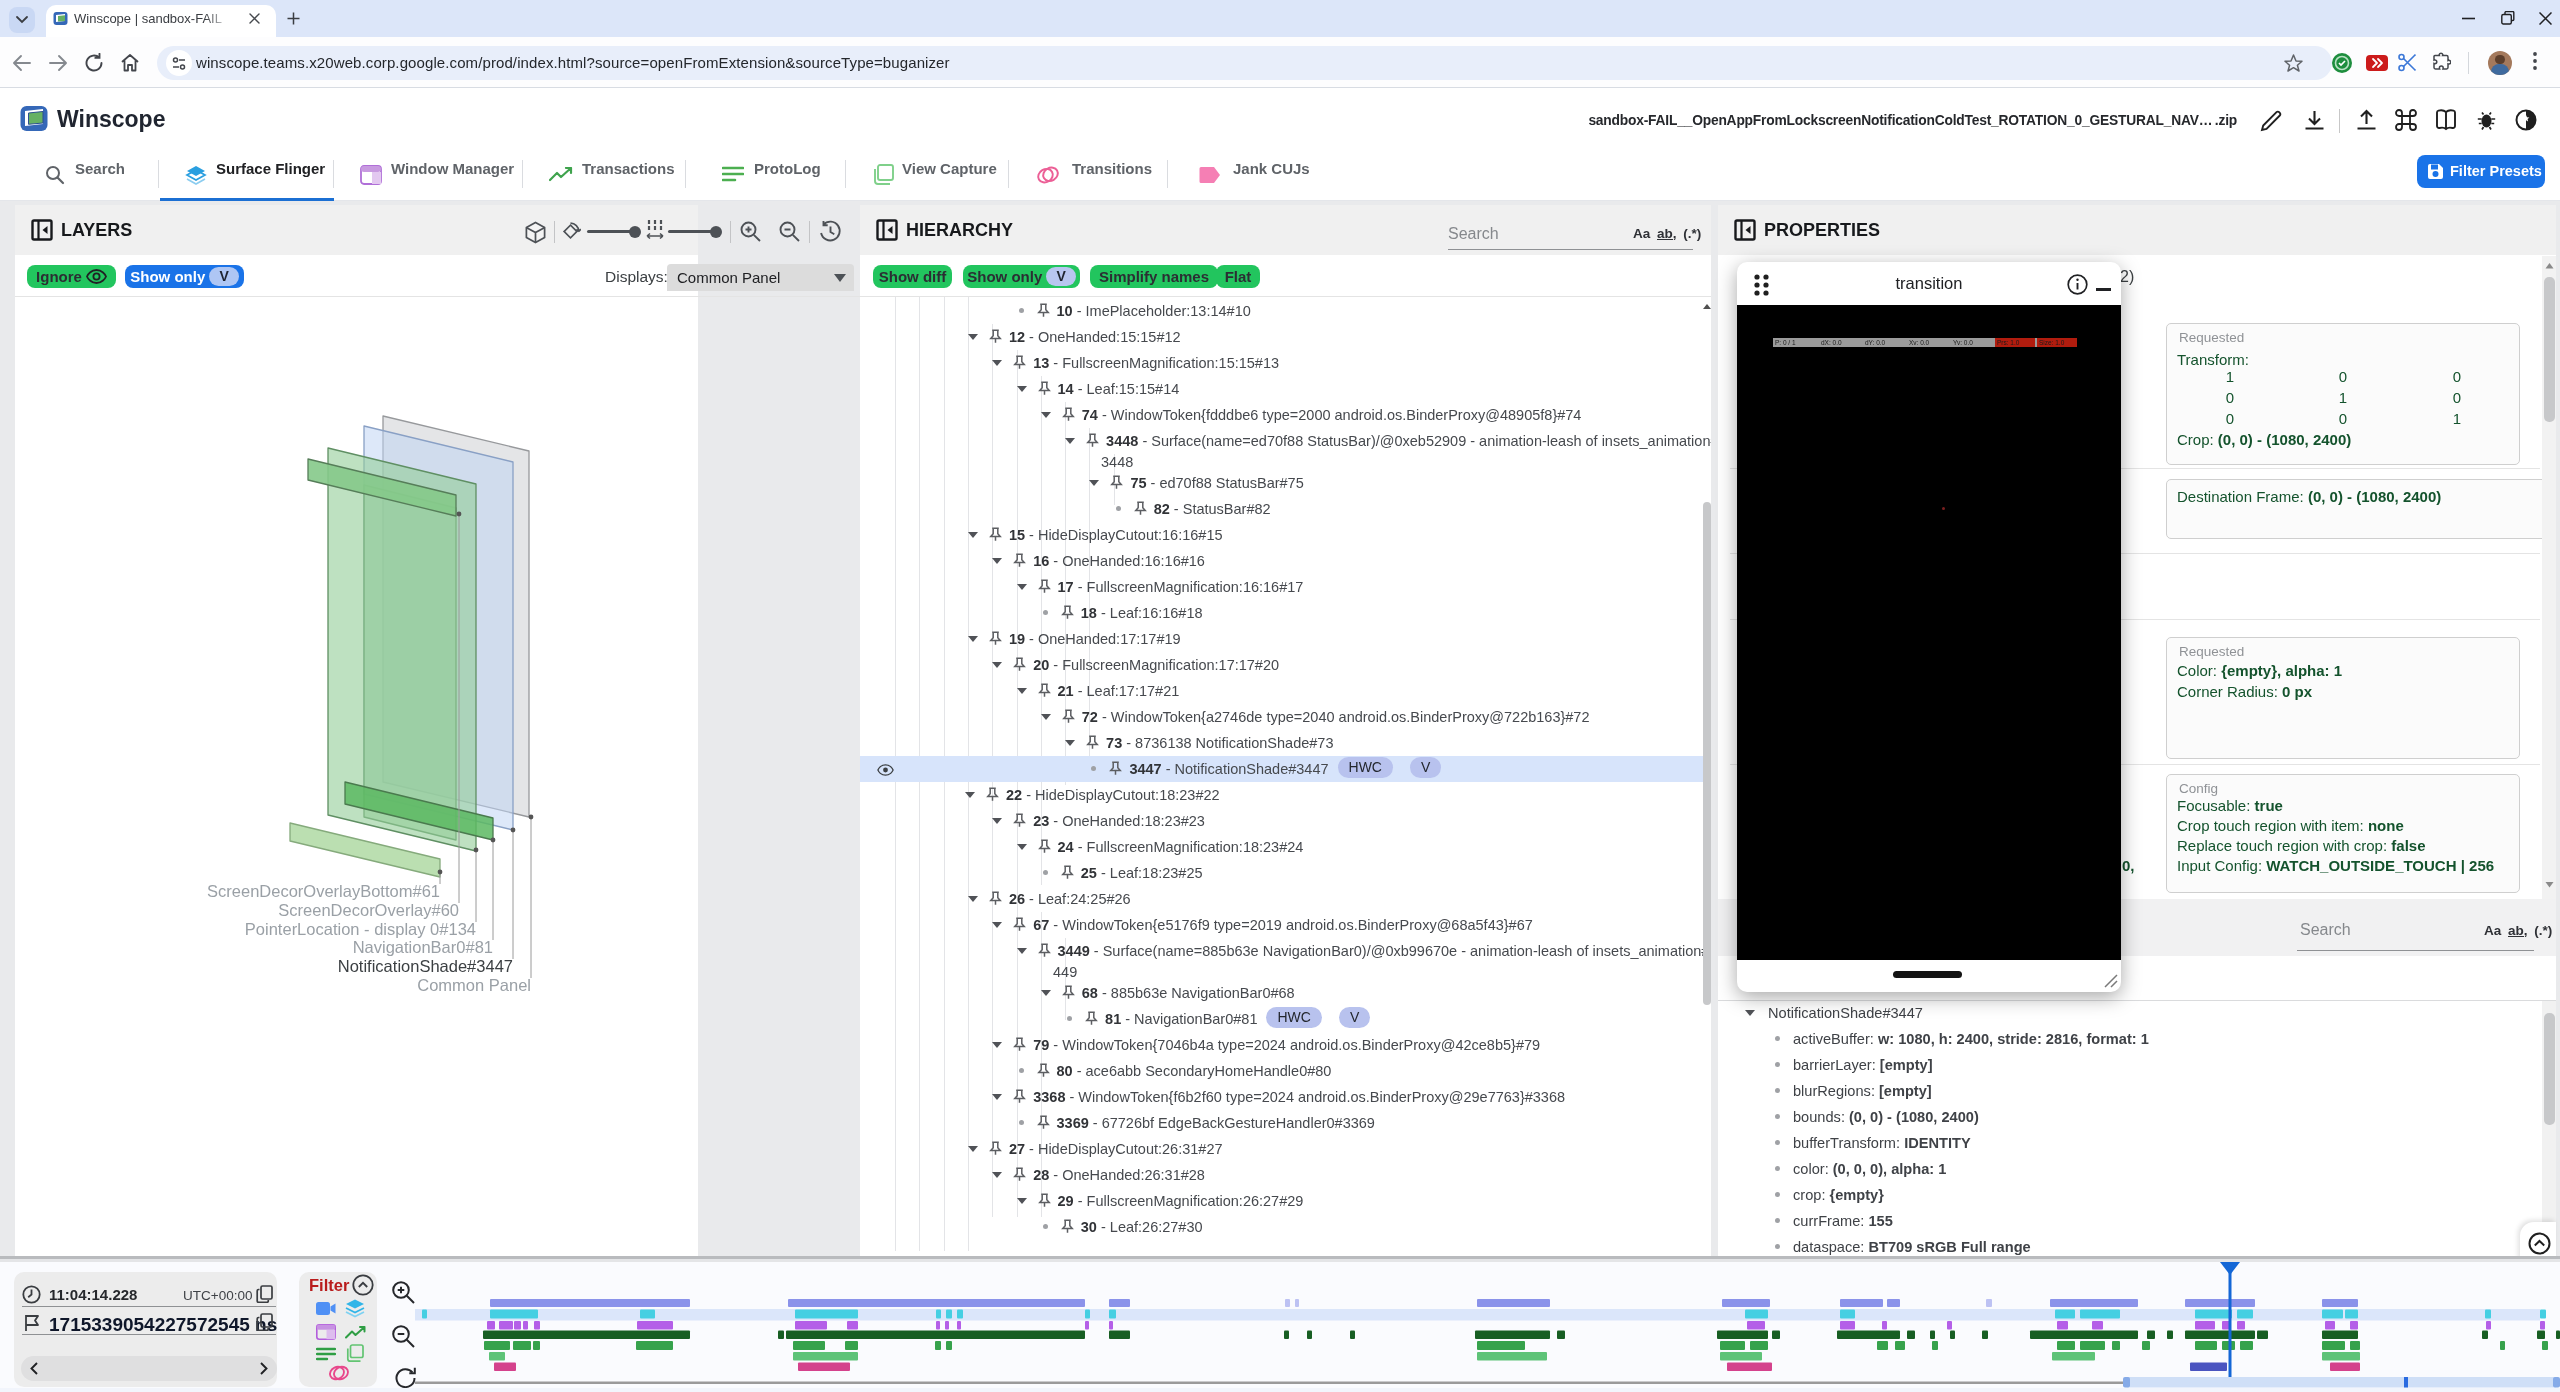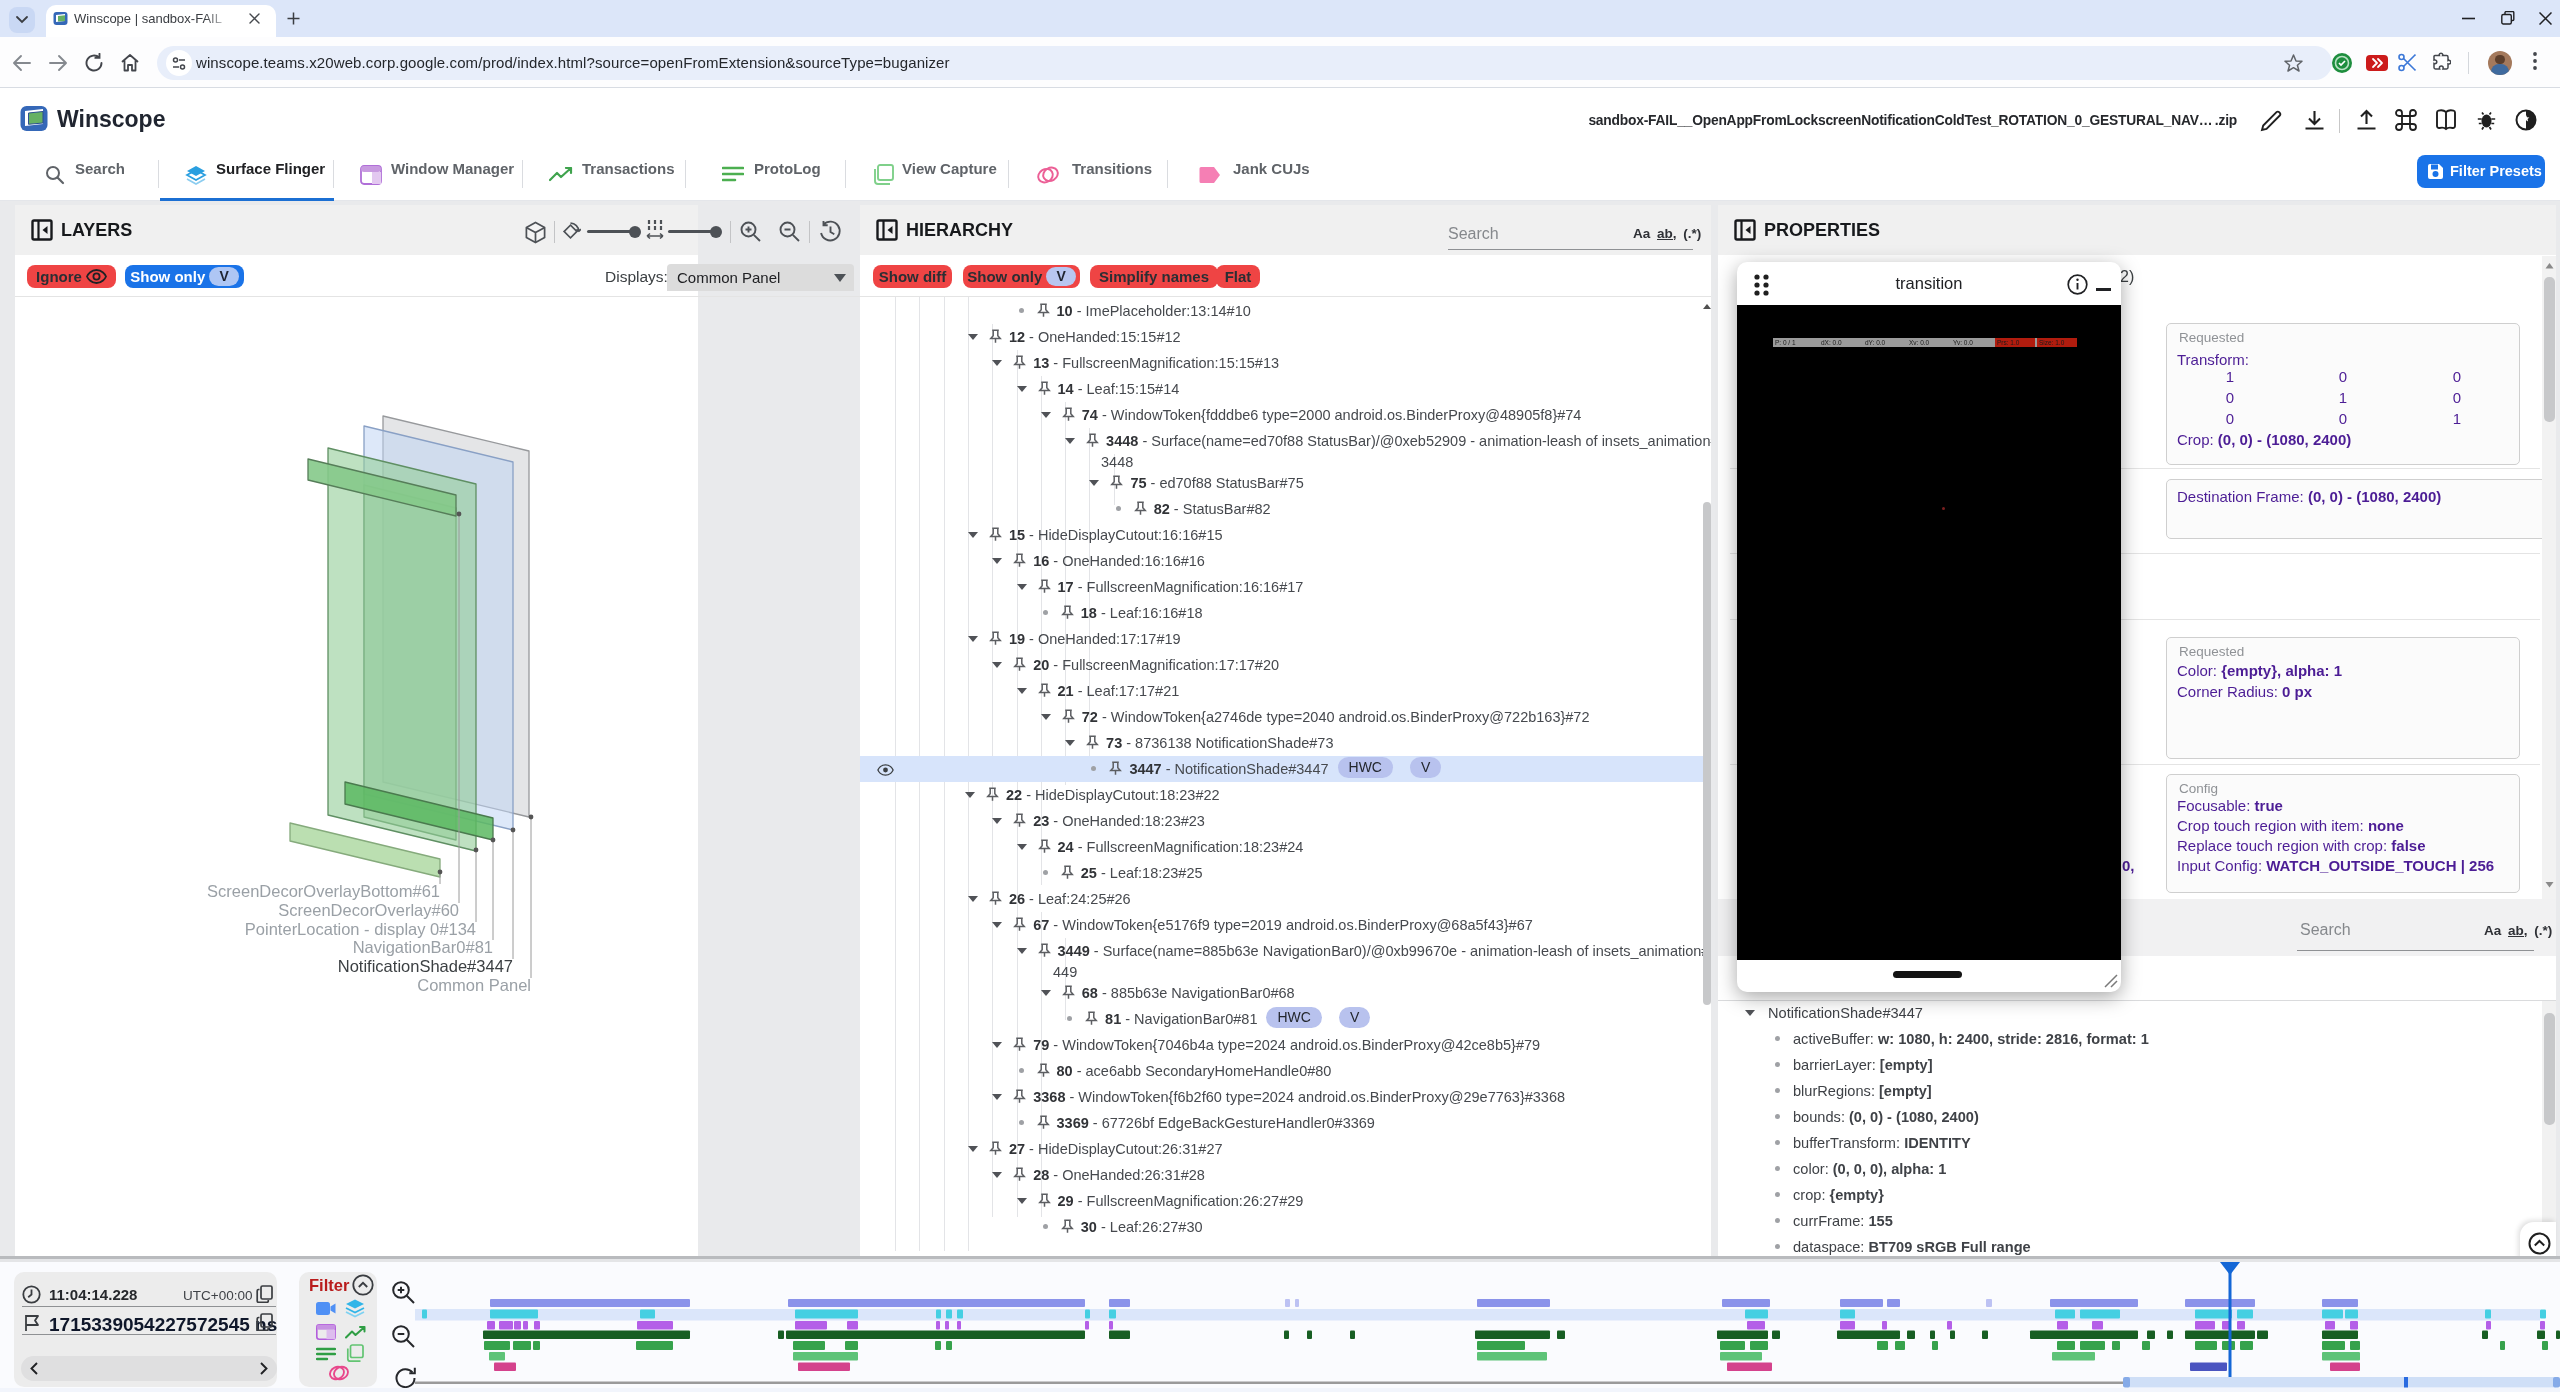--- a/index.html
+++ b/index.html
@@ -32,40 +32,40 @@
   .navsep { position:absolute; top:160px; width:1px; height:28px; background:#dadce0; }
   #navunderline { left:160px; top:198px; width:174px; height:3px; background:#1b6fd3; }
   #filterpresets { left:2417px; top:155px; width:128px; height:33px; background:#1a73e8; border-radius:8px; color:#fff;
                    font-size:14.5px; font-weight:bold; line-height:33px; text-align:center; }
 
   
   #workspace { left:0; top:201px; width:2560px; height:1055px; background:#e9eaec; }
   .panel { position:absolute; background:#fff; }
   .phead { position:absolute; left:0; top:0; width:100%; height:50px; background:#f0f0f0; }
   .ptitle { position:absolute; left:46px; top:15px; font-size:18px; font-weight:bold; color:#17191c; }
-  .chip { position:absolute; height:23px; background:#ef4444; border-radius:8px; font-size:15px; font-weight:bold;
+  .chip { position:absolute; height:23px; background:#22c55e; border-radius:8px; font-size:15px; font-weight:bold;
           color:#2b2e33; text-align:center; line-height:23px; }
   .vpill { display:inline-block; background:#aec6f4; border-radius:10px; height:19px; line-height:19px; padding:0 10px;
            font-size:14px; color:#1f2430; vertical-align:1px; }
 
   
   .trow { position:absolute; height:26px; line-height:26px; font-size:14.5px; color:#46494e; white-space:nowrap; }
   .tnum { font-weight:bold; color:#313337; }
   .ar { display:inline-block; width:0; height:0; border-left:5px solid transparent; border-right:5px solid transparent;
         border-top:6px solid #505257; margin-right:11px; vertical-align:2px; }
   .bu { display:inline-block; width:5px; height:5px; border-radius:50%; background:#9fa1a5; margin:0 13px 0 2px; vertical-align:3px; }
   .pinw { display:inline-block; margin-right:7px; vertical-align:-2px; }
   .hwcpill { display:inline-block; background:#b8c2ee; border-radius:11px; height:21px; line-height:21px; padding:0 11px;
              font-size:14px; color:#23272e; margin-left:9px; vertical-align:2px;}
   .guide { position:absolute; width:1px; background:#e3e4e7; }
 
   
   .pbox { position:absolute; border:1px solid #cfcfcf; border-radius:5px; background:#fbfbfb; }
   .pboxtitle { position:absolute; left:12px; top:6px; font-size:13.5px; color:#8f9296; }
-  .ptext { position:absolute; font-size:15px; color:#4c1d95; white-space:nowrap; }
+  .ptext { position:absolute; font-size:15px; color:#14532d; white-space:nowrap; }
   .prow { position:absolute; font-size:14.6px; color:#3f4247; white-space:nowrap; }
   .pdiv { position:absolute; height:1px; background:#e4e4e4; }
 
   
   #timeline { left:0; top:1262px; width:2560px; height:130px; background:#fafbfe; }
   #tsbox { left:14px; top:1272px; width:263px; height:115px; background:#ececec; border-radius:10px; }
   #filterbox { left:299px; top:1272px; width:78px; height:115px; background:#ececec; border-radius:10px; }
 </style>
 </head>
 <body>

